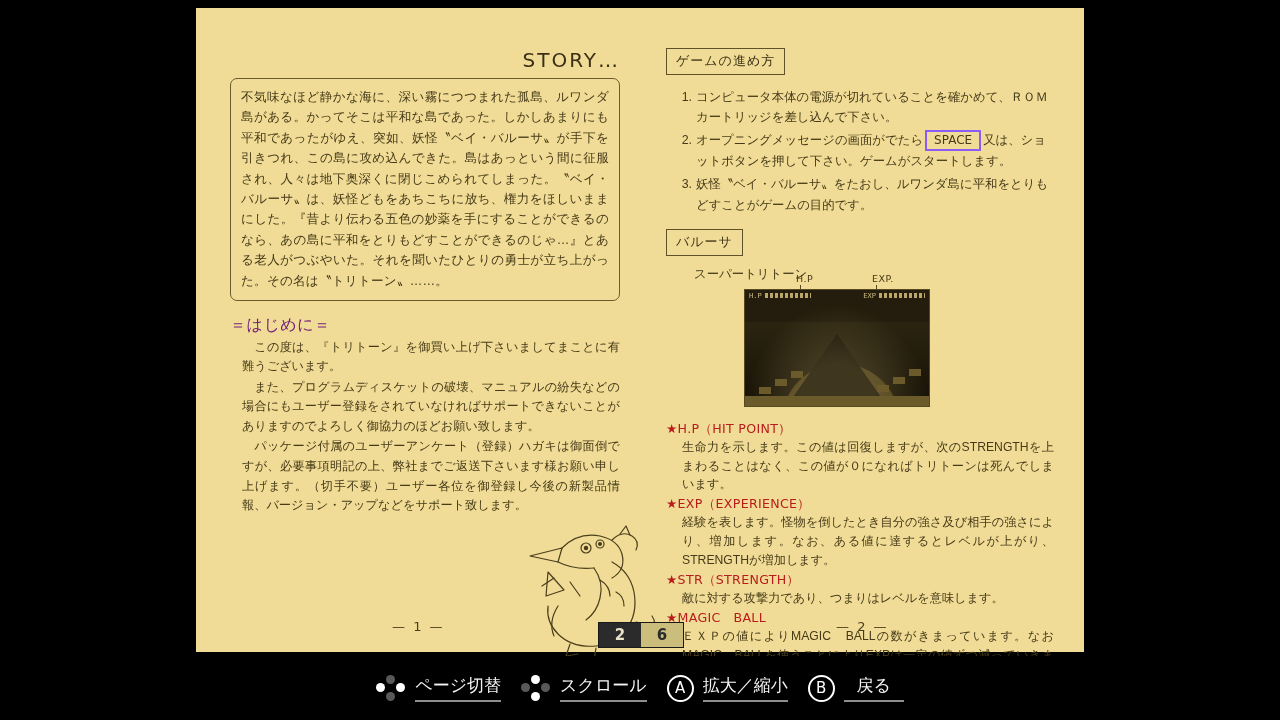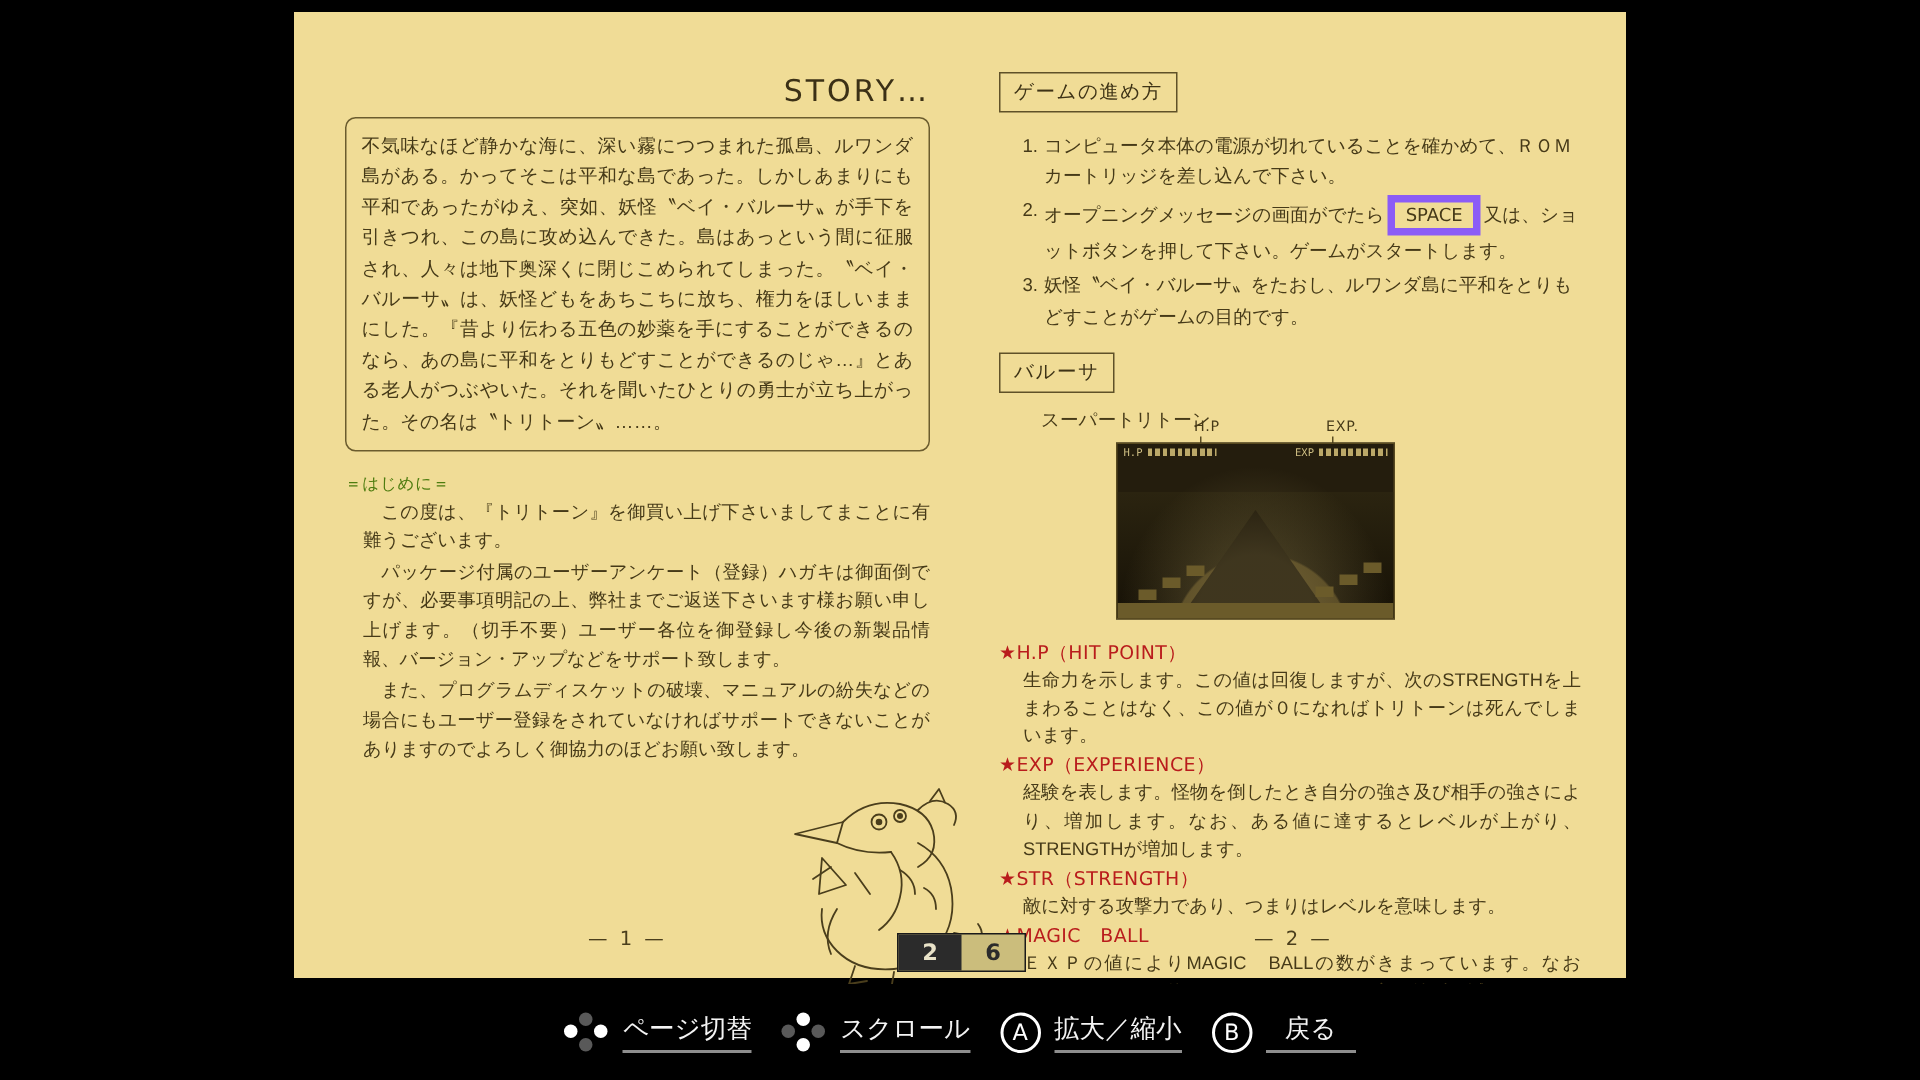--- a/index.html
+++ b/index.html
@@ -41,22 +41,22 @@
     padding: 8px 10px 9px 10px;
     font-size: 12.6px;
     line-height: 1.62;
     color: #463a18;
     letter-spacing: .2px;
   }
   .story-box p { margin: 0; text-align: justify; }
 
   .sec-head-plain {
     margin: 14px 0 2px 0;
-    font-size: 11px;
-    color: #4d7c0f;
+    font-size: 16px;
+    color: #701a75;
     letter-spacing: .5px;
   }
   .para {
     font-size: 12.2px;
     line-height: 1.6;
     margin: 0 0 1px 0;
     text-indent: 1em;
     color: #463a18;
     text-align: justify;
     padding-left: 12px;
@@ -87,21 +87,21 @@
     position: relative;
     padding-left: 30px;
     margin-bottom: 3px;
   }
   .ol li .num {
     position: absolute; left: 6px; top: 0;
     width: 20px; text-align: right;
   }
   .keycap {
     display: inline-block;
-    border: 5px solid #8b5cf6;
+    border: 2px solid #8b5cf6;
     padding: 0px 7px 1px 7px;
     font-family: "DejaVu Sans", sans-serif;
     font-size: 12px;
     line-height: 1.35;
     margin: 0 2px;
   }
 
   .screen-label {
     font-size: 12.4px;
     margin: 10px 0 0 28px;
@@ -115,21 +115,21 @@
     width: 186px;
   }
   .shot-cap {
     position: absolute;
     font-size: 9.5px;
     font-family: "DejaVu Sans", sans-serif;
     color: #463a18;
     letter-spacing: .5px;
   }
   .shot-cap.hp  { left: 52px;  top: -16px; }
-  .shot-cap.exp { left: 140px; top: -16px; }
+  .shot-cap.exp { left: 128px; top: -16px; }
   .shot-cap.hp::after {
     content: ""; position: absolute; left: 4px; top: 12px;
     width: 1px; height: 12px; background: #5a4c22;
   }
   .shot-cap.exp::after {
     content: ""; position: absolute; left: 4px; top: 12px;
     width: 1px; height: 12px; background: #5a4c22;
   }
   .shot {
     width: 186px; height: 118px;
@@ -286,22 +286,22 @@
 
       <div class="story-title">STORY…</div>
 
       <div class="story-box">
         <p>不気味なほど静かな海に、深い霧につつまれた孤島、ルワンダ島がある。かってそこは平和な島であった。しかしあまりにも平和であったがゆえ、突如、妖怪〝ベイ・バルーサ〟が手下を引きつれ、この島に攻め込んできた。島はあっという間に征服され、人々は地下奥深くに閉じこめられてしまった。〝ベイ・バルーサ〟は、妖怪どもをあちこちに放ち、権力をほしいままにした。『昔より伝わる五色の妙薬を手にすることができるのなら、あの島に平和をとりもどすことができるのじゃ…』とある老人がつぶやいた。それを聞いたひとりの勇士が立ち上がった。その名は〝トリトーン〟……。</p>
       </div>
 
       <div class="sec-head-plain">＝はじめに＝</div>
 
       <p class="para">この度は、『トリトーン』を御買い上げ下さいましてまことに有難うございます。</p>
+      <p class="para">また、プログラムディスケットの破壊、マニュアルの紛失などの場合にもユーザー登録をされていなければサポートできないことがありますのでよろしく御協力のほどお願い致します。</p>
       <p class="para">パッケージ付属のユーザーアンケート（登録）ハガキは御面倒ですが、必要事項明記の上、弊社までご返送下さいます様お願い申し上げます。（切手不要）ユーザー各位を御登録し今後の新製品情報、バージョン・アップなどをサポート致します。</p>
-      <p class="para">また、プログラムディスケットの破壊、マニュアルの紛失などの場合にもユーザー登録をされていなければサポートできないことがありますのでよろしく御協力のほどお願い致します。</p>
 
       <svg class="doodle" viewBox="0 0 190 150">
         <g fill="none" stroke="#4a3e1c" stroke-width="1.2" stroke-linecap="round" stroke-linejoin="round">
           <path d="M30 38 L62 30 L58 44 Z"></path>
           <path d="M62 30 q16 -16 38 -12 q18 4 22 18 q4 16 -10 24"></path>
           <path d="M58 44 q16 8 36 6"></path>
           <circle cx="86" cy="30" r="5"></circle>
           <circle cx="86" cy="30" r="1.6" fill="#4a3e1c"></circle>
           <circle cx="100" cy="26" r="4"></circle>
           <circle cx="100" cy="26" r="1.4" fill="#4a3e1c"></circle>

